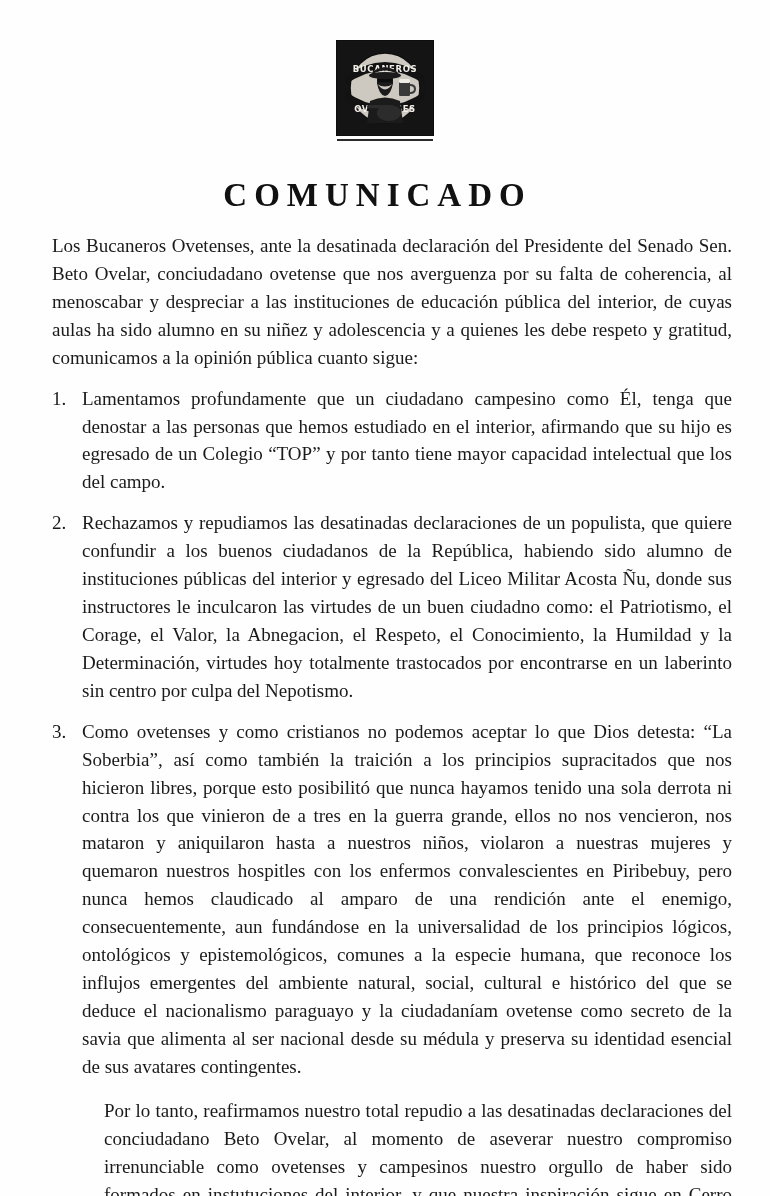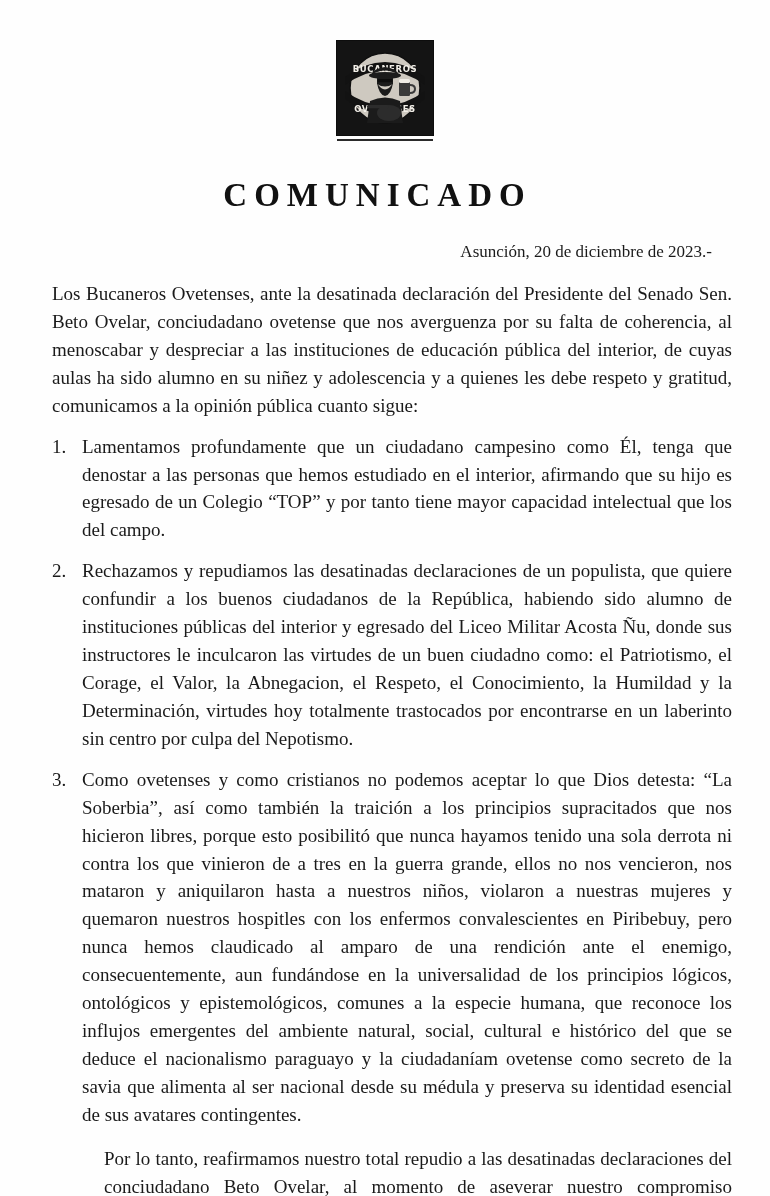--- a/index.html
+++ b/index.html
@@ -157,21 +157,20 @@
         </svg>
       </div>
       <div class="logo-rule"></div>
       
       
     </div>
   </div>
 
   <h1 class="doc-title">COMUNICADO</h1>
 
-  <div class="date-line">Asunción, 20 de diciembre de 2023.-</div>
 
   <div class="body-content">
 
     <p class="para lead">Los Bucaneros Ovetenses, ante la desatinada declaración del Presidente del Senado Sen. Beto Ovelar, conciudadano ovetense que nos averguenza por su falta de coherencia, al menoscabar y despreciar a las instituciones de educación pública del interior, de cuyas aulas ha sido alumno en su niñez y adolescencia y a quienes les debe respeto y gratitud,  comunicamos a la opinión pública cuanto sigue:</p>
 
     <ol class="claims">
       <li>
         <span class="marker">1.</span>
         <span>Lamentamos profundamente que un ciudadano campesino como Él, tenga que denostar a las personas que hemos estudiado en el interior, afirmando que su hijo es egresado de un Colegio “TOP” y por tanto tiene mayor capacidad intelectual que los del campo.</span>
       </li>

